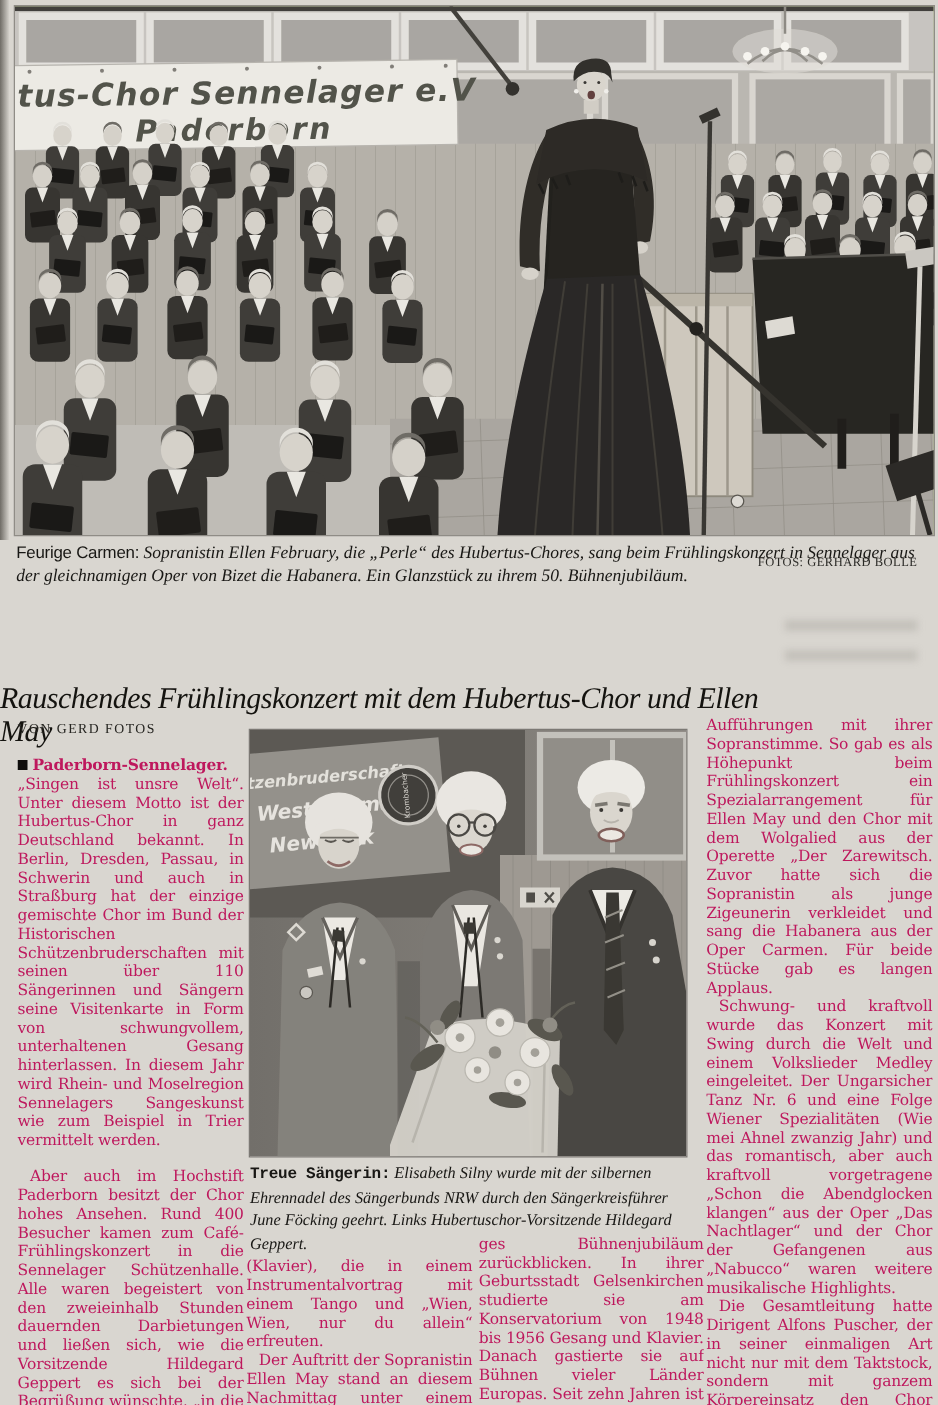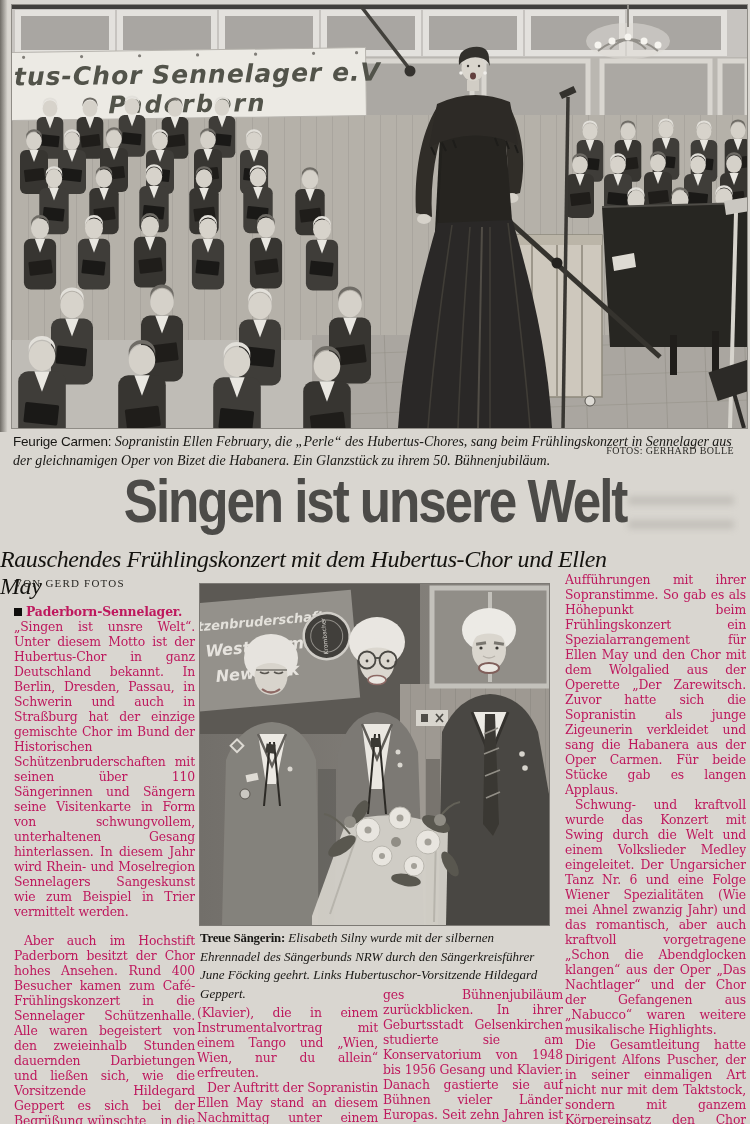--- a/index.html
+++ b/index.html
@@ -45,21 +45,21 @@
   .c4{left:565px;top:572px;width:181px;height:552px;}
   .sq{display:inline-block;width:8px;height:8px;background:#0f0e0c;margin-right:4px;}
   .plead{font-weight:bold;}
 
   .photo-inset{position:absolute;left:200px;top:584px;width:349px;height:341px;
     outline:1px solid #7c7974;}
   .photo-inset svg{display:block;width:349px;height:341px;}
 
   .caption-inset{position:absolute;left:200px;top:929px;width:352px;
     font-style:italic;font-size:13px;line-height:18.5px;color:#181714;}
-  .cap-lead2{font-style:normal;font-weight:bold;font-family:Liberation Serif, serif;
+  .cap-lead2{font-style:normal;font-weight:bold;font-family:Liberation Mono, monospace;
     font-size:12.8px;letter-spacing:-0.2px;text-align:center;}
 
   text{font-family:"DejaVu Sans",sans-serif;}
 </style>
 </head>
 <body>
 
 <div id="page">
 
   <div class="scan-edge"></div>
@@ -260,23 +260,20 @@
   </div>
 
   <div class="caption-top">
     <span class="cap-lead">Feurige Carmen:</span>
     <span>Sopranistin Ellen February, die „Perle“ des Hubertus-Chores, sang beim Frühlingskonzert in Sennelager aus der gleichnamigen Oper von Bizet die Habanera. Ein Glanzstück zu ihrem 50. Bühnenjubiläum.</span>
     <span class="credit">FOTOS: GERHARD BOLLE</span>
   </div>
 
   <div class="bleed"></div>
 
-  <div class="headline">
-    <span>Singen ist unsere Welt</span>
-  </div>
   <div class="subheadline">Rauschendes Frühlingskonzert mit dem Hubertus-Chor und Ellen May</div>
   <div class="byline">VON GERD FOTOS</div>
 
   <div class="col c1">
     <p><span class="sq"></span><span class="plead">Paderborn-Sennelager.</span> <span>„Singen ist unsre Welt“. Unter diesem Motto ist der Hubertus-Chor in ganz Deutschland bekannt. In Berlin, Dresden, Passau, in Schwerin und auch in Straßburg hat der einzige gemischte Chor im Bund der Historischen Schützenbruderschaften mit seinen über 110 Sängerinnen und Sängern seine Visitenkarte in Form von schwungvollem, unterhaltenen Gesang hinterlassen. In diesem Jahr wird Rhein- und Moselregion Sennelagers Sangeskunst wie zum Beispiel in Trier vermittelt werden.</span></p>
     <p class="gap indent">Aber auch im Hochstift Paderborn besitzt der Chor hohes Ansehen. Rund 400 Besucher kamen zum Café-Frühlingskonzert in die Sennelager Schützenhalle. Alle waren begeistert von den zweieinhalb Stunden dauernden Darbietungen und ließen sich, wie die Vorsitzende Hildegard Geppert es sich bei der Begrüßung wünschte, „in die schöne Welt der bunten Melodien entführen“. Zum guten Gelingen trugen außerdem bei Barbara Folta-Gabrys (Violine) und Konzertmeisterin Ellen Plem</p>
   </div>
 
   <div class="col c2">
     <p>(Klavier), die in einem Instrumentalvortrag mit einem Tango und „Wien, Wien, nur du allein“ erfreuten.</p>

